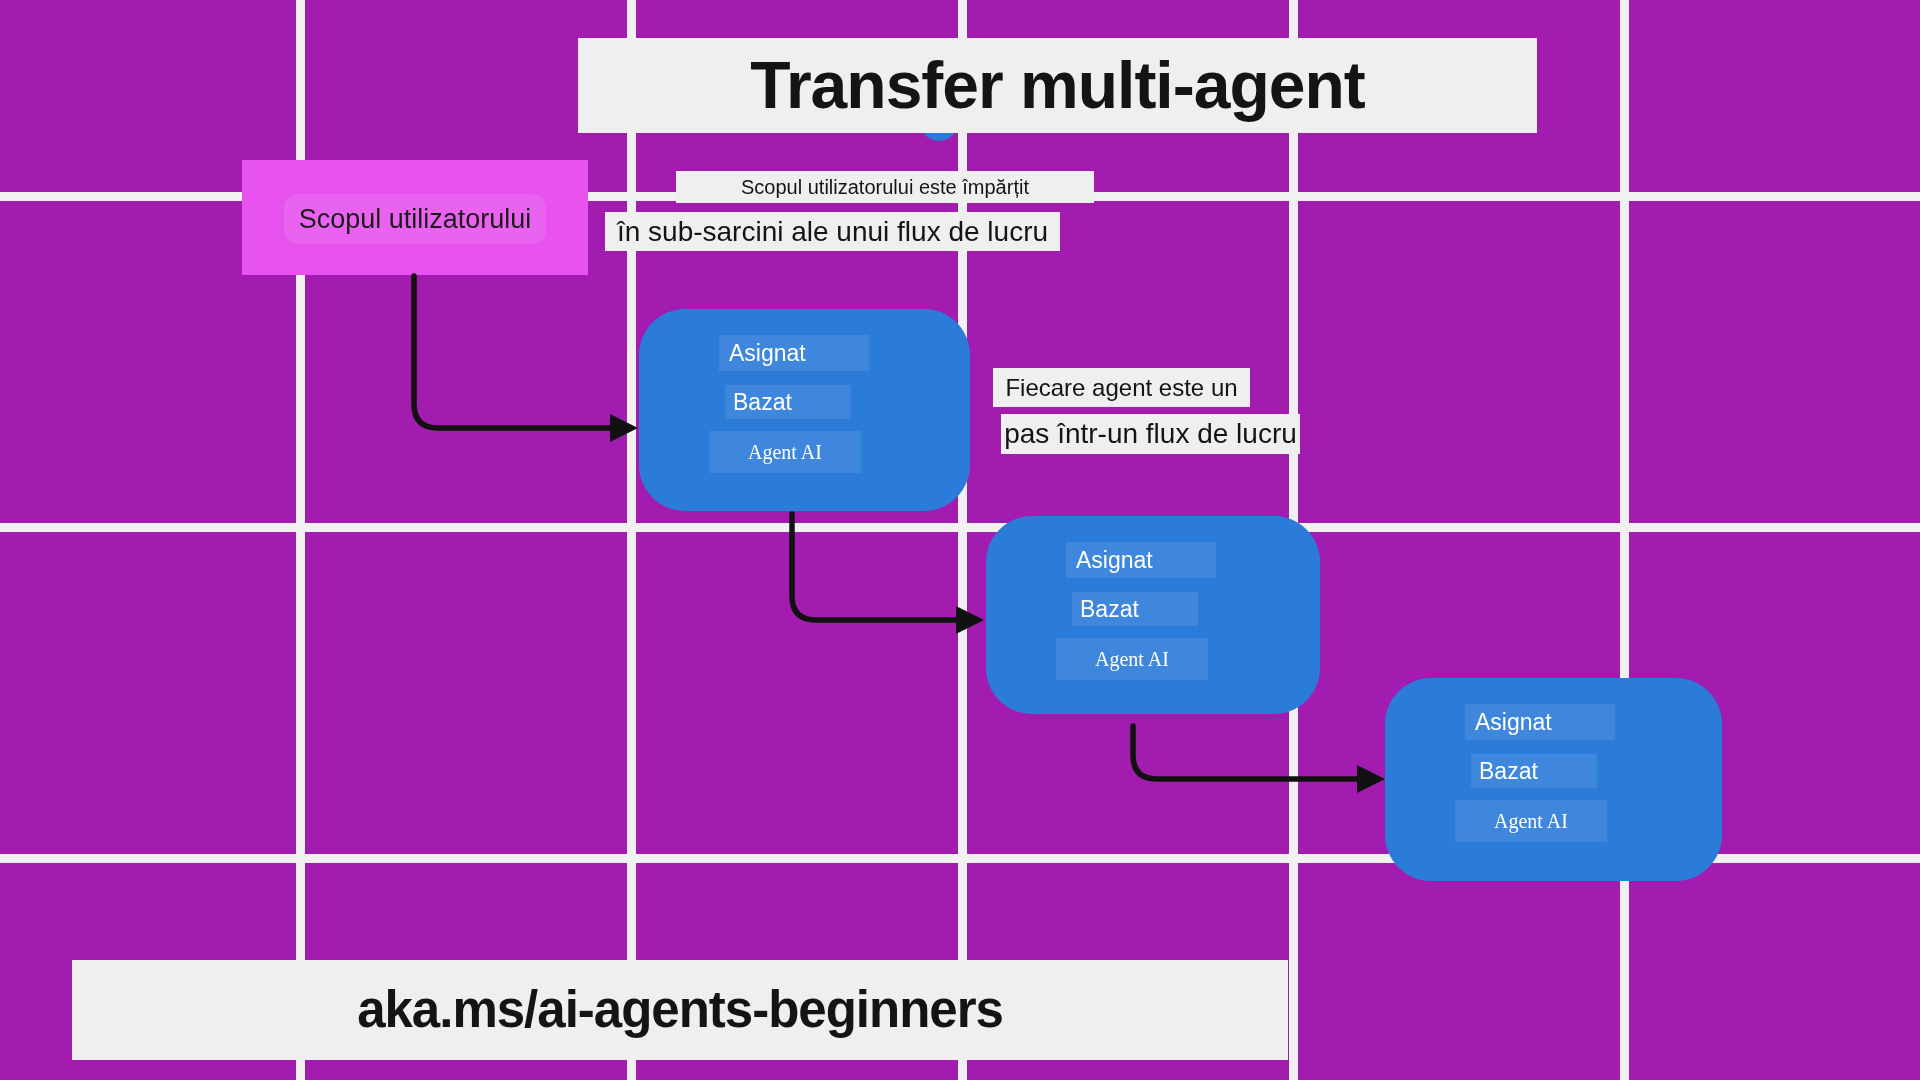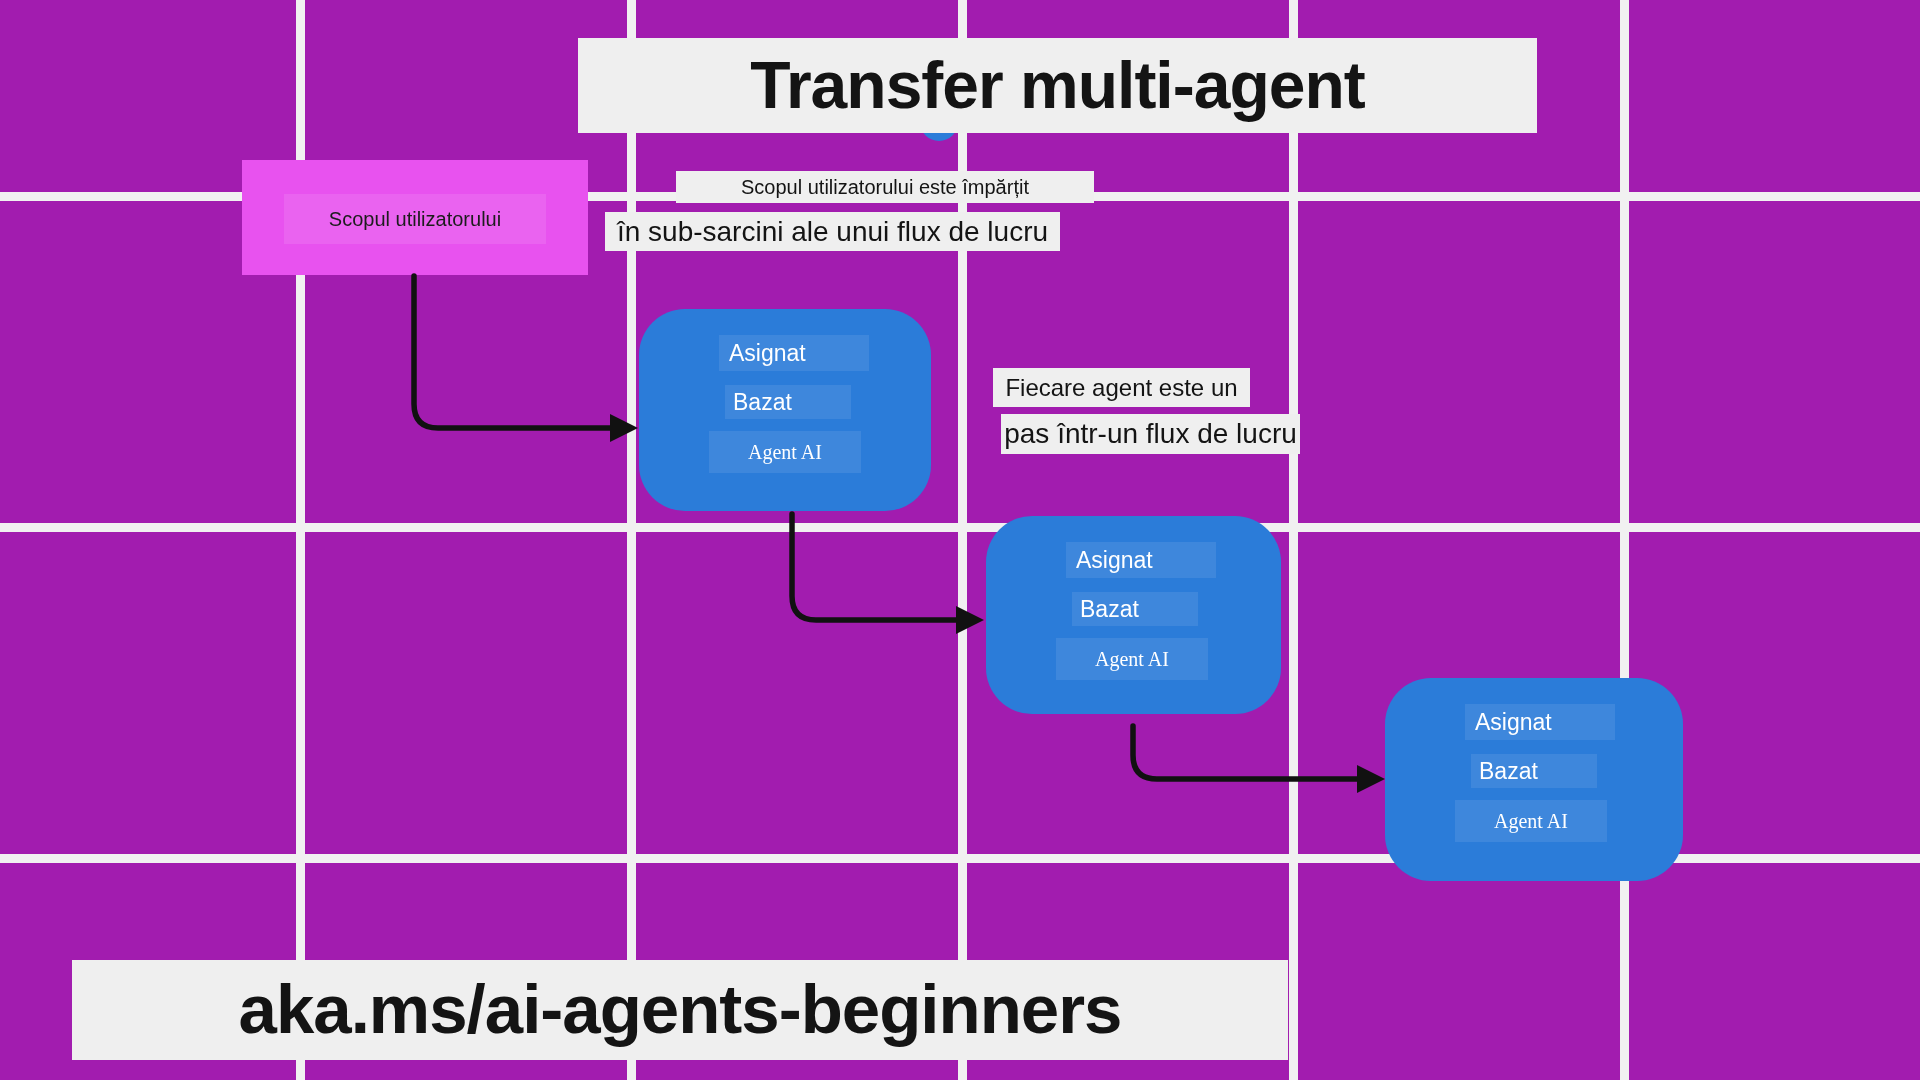--- a/index.html
+++ b/index.html
@@ -19,37 +19,37 @@
     background:var(--accent-blue,#2b7cd9);z-index:1;}
   .cap{text-align:center;white-space:nowrap;}
   .cap1a{left:676px;top:171px;width:418px;height:32px;line-height:32px;font-size:20px;}
   .cap1b{left:605px;top:212px;width:455px;height:39px;line-height:39px;font-size:28px;}
   .cap2a{left:993px;top:368px;width:257px;height:39px;line-height:39px;font-size:24px;}
   .cap2b{left:977px;top:414px;width:299px;height:40px;line-height:40px;font-size:28px;margin-left:24px;}
   
   .goal{position:absolute;left:242px;top:160px;width:346px;height:115px;
     background:var(--accent-magenta,#e852ef);z-index:2;}
   .goal-inner{position:absolute;left:42px;top:34px;width:262px;height:50px;line-height:50px;
-    background:rgba(255,255,255,.10);text-align:center;font-size:20px;color:#1c1c1c;}
+    background:rgba(255,255,255,.10);text-align:center;font-size:27px;color:#1c1c1c;border-radius:14px;}
   
   .agent{position:absolute;width:292px;height:202px;border-radius:46px;
-    background:var(--accent-blue,#2b7cd9);z-index:2;color:#fff;}
+    background:var(--accent-blue,#2b7cd9);z-index:2;color:#fff;padding-left:39px;}
   .agent.a1{left:639px;top:309px;}
   .agent.a2{left:986px;top:516px;width:295px;height:198px;}
   .agent.a3{left:1385px;top:678px;width:298px;height:203px;}
   .row{position:absolute;background:rgba(255,255,255,.09);white-space:nowrap;}
   .row.r1{left:80px;top:26px;width:140px;height:36px;line-height:36px;font-size:23px;padding-left:10px;}
   .row.r2{left:86px;top:76px;width:118px;height:34px;line-height:34px;font-size:23px;padding-left:8px;}
   .row.r3{left:70px;top:122px;width:152px;height:42px;line-height:42px;font-size:20px;
     text-align:center;font-family:"Liberation Serif", serif;}
   
   .arrows{position:absolute;left:0;top:0;z-index:3;}
   
   .footer{left:72px;top:960px;width:1216px;height:100px;text-align:center;
-    line-height:100px;font-size:69px;font-weight:600;letter-spacing:-1px;}
+    line-height:100px;font-size:51px;font-weight:600;letter-spacing:-1px;}
 </style>
 </head>
 <body>
 
 <div class="canvas">
 
   <div class="gv" style="left:296px"></div>
   <div class="gv" style="left:627px"></div>
   <div class="gv" style="left:958px"></div>
   <div class="gv" style="left:1289px"></div>

